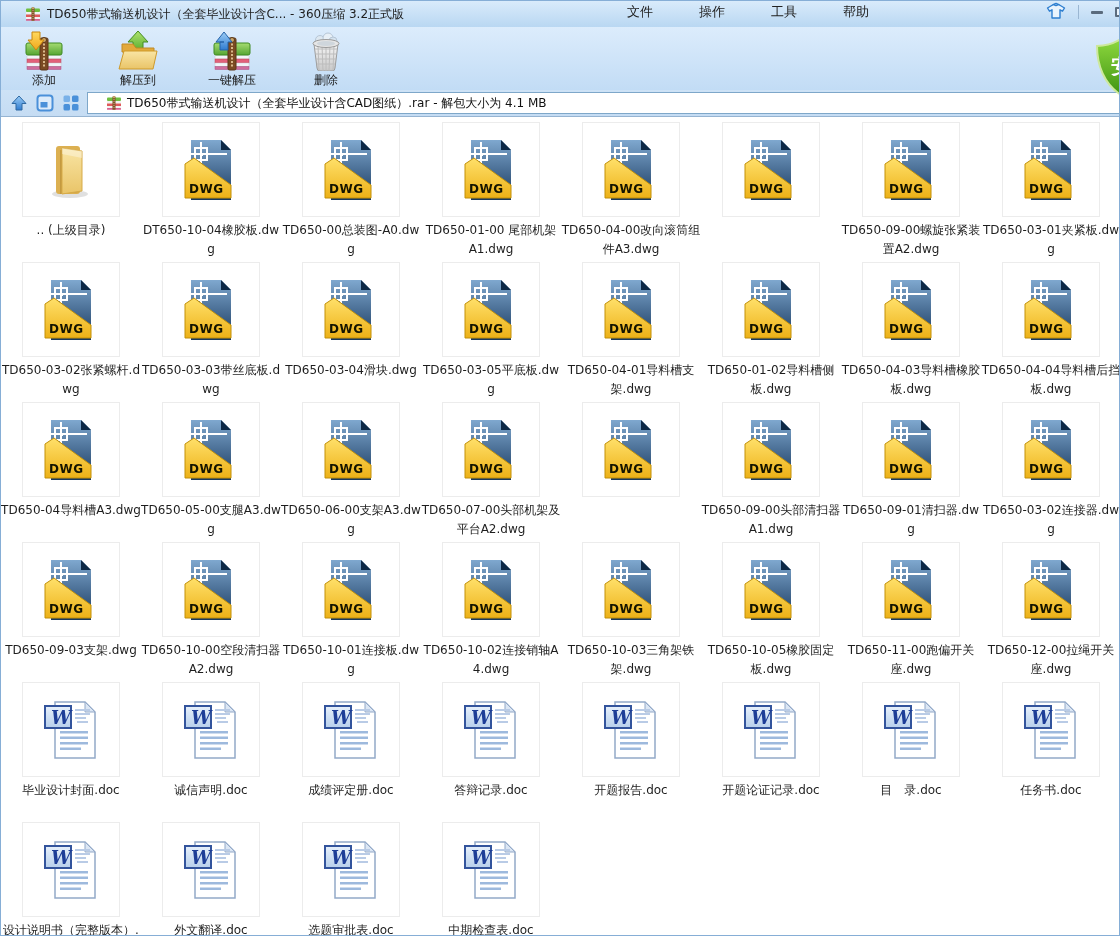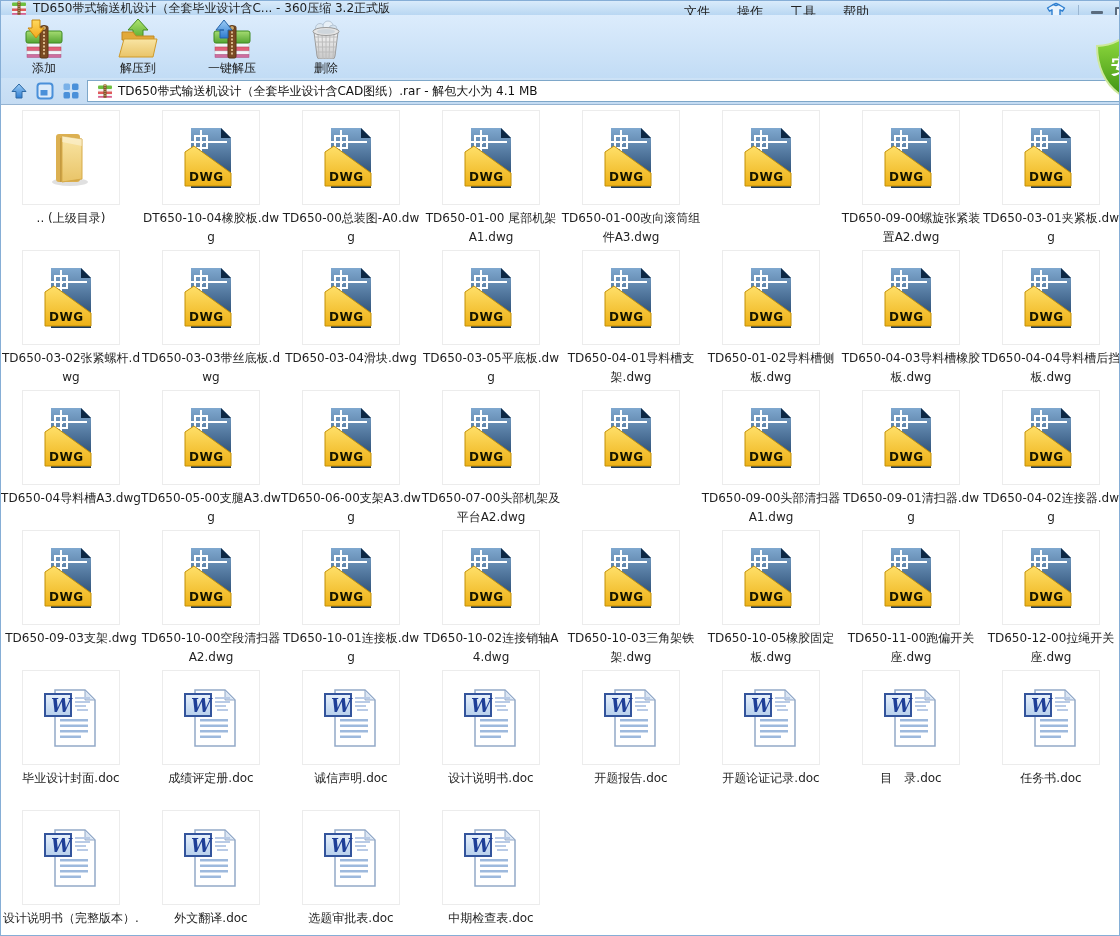--- a/index.html
+++ b/index.html
@@ -4,26 +4,26 @@
 <style>
   * { margin:0; padding:0; box-sizing:border-box; }
   html,body { width:1120px; height:936px; }
   body {
     position:relative; overflow:hidden; background:#fff;
     font-family:"DejaVu Sans","Liberation Sans",sans-serif;
     border:1px solid #86aed6; cursor:default;
   }
   
   .titlebar {
-    height:14px; background:linear-gradient(#d9ebfb,#b9d7f2);
-    display:flex; align-items:center; padding:0 10px; position:relative;
+    height:26px; background:linear-gradient(#d9ebfb,#b9d7f2);
+    display:flex; align-items:center; padding:0 24px; position:relative;
   }
   .titlebar .app-ic { width:16px; height:16px; margin-right:6px; flex:0 0 auto; }
   .titlebar .title { font-size:12px; color:#1d1d1d; white-space:nowrap; }
-  .menubar { position:absolute; right:250px; top:0; height:22px; display:flex; align-items:center; gap:27px; }
+  .menubar { position:absolute; right:250px; top:0; height:22px; display:flex; align-items:center; gap:46px; }
   .menubar .menu-item { font-size:13px; color:#222; }
   .winctrl { position:absolute; right:-8px; top:0; height:22px; display:flex; align-items:center; gap:12px; }
   .winctrl .sep { width:1px; height:14px; background:#9ab6d2; }
   .min-glyph { width:12px; height:3px; background:#5a6b7d; border-radius:1px; }
   .max-glyph { width:12px; height:10px; border:2px solid #5a6b7d; border-radius:1px; background:#e8f2fb; }
   
   .toolbar {
     height:63px; background:linear-gradient(#dcecfc,#c2dcf5);
     display:flex; align-items:flex-start; padding:4px 0 0 10px; gap:28px; position:relative;
   }
@@ -31,21 +31,21 @@
   .tool-btn svg { width:40px; height:40px; }
   .tool-btn .tool-label { font-size:12px; color:#1c1c1c; margin-top:1px; white-space:nowrap; }
   
   .addressbar {
     height:27px; background:linear-gradient(#cde2f6,#c5dcf3);
     display:flex; align-items:center; padding-left:8px; border-bottom:1px solid #96b4d2;
   }
   .nav-btn { width:20px; height:20px; margin-right:6px; display:flex; align-items:center; justify-content:center; }
   .addr-input {
     flex:1; height:22px; background:#fff; border:1px solid #7ea7c9; border-right:none;
-    display:flex; align-items:center; padding:0 9px; gap:5px; overflow:hidden;
+    display:flex; align-items:center; padding:0 18px; gap:5px; overflow:hidden;
   }
   .addr-input .addr-text { font-size:12px; color:#111; white-space:nowrap; }
   .addr-input svg { flex:0 0 auto; }
   
   .shield { position:absolute; top:36px; right:-30px; width:56px; height:62px; z-index:5; }
   
   .file-area { height:824px; background:#fff; overflow:hidden; }
   .file-grid { display:grid; grid-template-columns:repeat(8,140px); grid-auto-rows:140px; padding-top:5px; }
   .tile { display:flex; flex-direction:column; align-items:center; }
   .icon-box {
@@ -356,21 +356,21 @@
     </div>
     <div class="tile-label">TD650-01-00 尾部机架 A1.dwg</div>
   </div>
 
   <div class="tile">
     <div class="icon-box">
       <svg>
             <use href="#icon-dwg"></use>
           </svg>
     </div>
-    <div class="tile-label">TD650-01-00改向滚筒组件A3.dwg</div>
+    <div class="tile-label">TD650-04-00改向滚筒组件A3.dwg</div>
   </div>
 
   <div class="tile">
     <div class="icon-box">
       <svg>
             <use href="#icon-dwg"></use>
           </svg>
     </div>
   </div>
 
@@ -525,21 +525,21 @@
     </div>
     <div class="tile-label">TD650-09-01清扫器.dwg</div>
   </div>
 
   <div class="tile">
     <div class="icon-box">
       <svg>
             <use href="#icon-dwg"></use>
           </svg>
     </div>
-    <div class="tile-label">TD650-04-02连接器.dwg</div>
+    <div class="tile-label">TD650-03-02连接器.dwg</div>
   </div>
 
   <div class="tile">
     <div class="icon-box">
       <svg>
             <use href="#icon-dwg"></use>
           </svg>
     </div>
     <div class="tile-label">TD650-09-03支架.dwg</div>
   </div>
@@ -616,39 +616,39 @@
     </div>
     <div class="tile-label">毕业设计封面.doc</div>
   </div>
 
   <div class="tile">
     <div class="icon-box">
       <svg>
             <use href="#icon-doc"></use>
           </svg>
     </div>
+    <div class="tile-label">诚信声明.doc</div>
+  </div>
+
+  <div class="tile">
+    <div class="icon-box">
+      <svg>
+            <use href="#icon-doc"></use>
+          </svg>
+    </div>
     <div class="tile-label">成绩评定册.doc</div>
   </div>
 
   <div class="tile">
     <div class="icon-box">
       <svg>
             <use href="#icon-doc"></use>
           </svg>
     </div>
-    <div class="tile-label">诚信声明.doc</div>
-  </div>
-
-  <div class="tile">
-    <div class="icon-box">
-      <svg>
-            <use href="#icon-doc"></use>
-          </svg>
-    </div>
-    <div class="tile-label">设计说明书.doc</div>
+    <div class="tile-label">答辩记录.doc</div>
   </div>
 
   <div class="tile">
     <div class="icon-box">
       <svg>
             <use href="#icon-doc"></use>
           </svg>
     </div>
     <div class="tile-label">开题报告.doc</div>
   </div>

